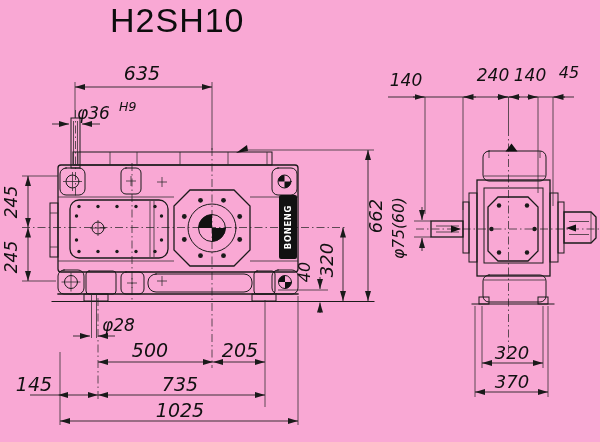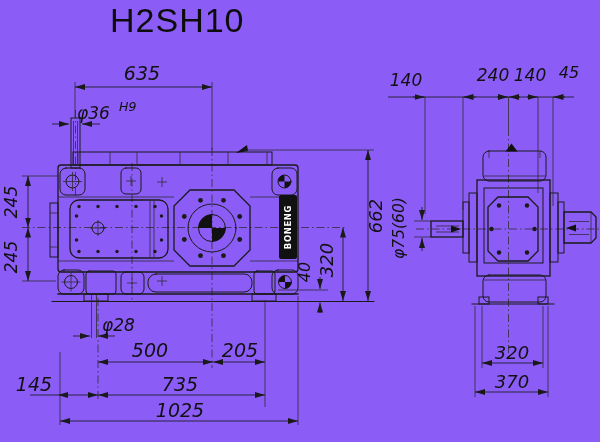--- a/index.html
+++ b/index.html
@@ -1,16 +1,16 @@
 <!DOCTYPE html>
 <html><head>
 <meta charset="utf-8">
 <style>
   html,body{margin:0;padding:0;background:#fff;}
-  .canvas{position:relative;width:600px;height:442px;background:#8b5cf6;overflow:hidden;
+  .canvas{position:relative;width:600px;height:442px;background:#f9a8d4;overflow:hidden;
           font-family:"Liberation Sans",sans-serif;}
   svg{display:block;}
   .ol   {stroke:#1a1a1a;stroke-width:1.3;fill:none;stroke-linecap:square;}
   .ol2  {stroke:#1a1a1a;stroke-width:1;fill:none;stroke-linecap:square;}
   .thin {stroke:#2a2a2a;stroke-width:.75;fill:none;stroke-linecap:butt;}
   .cl   {stroke:#2a2a2a;stroke-width:.75;fill:none;stroke-dasharray:8 3 1.5 3;}
   .diml {stroke:#1a1a1a;stroke-width:.85;fill:none;}
   .dot  {fill:#1a1a1a;stroke:none;}
   .blk  {fill:#111;stroke:none;}
   .dim  {font-family:"DejaVu Sans",sans-serif;font-style:italic;fill:#111;}

